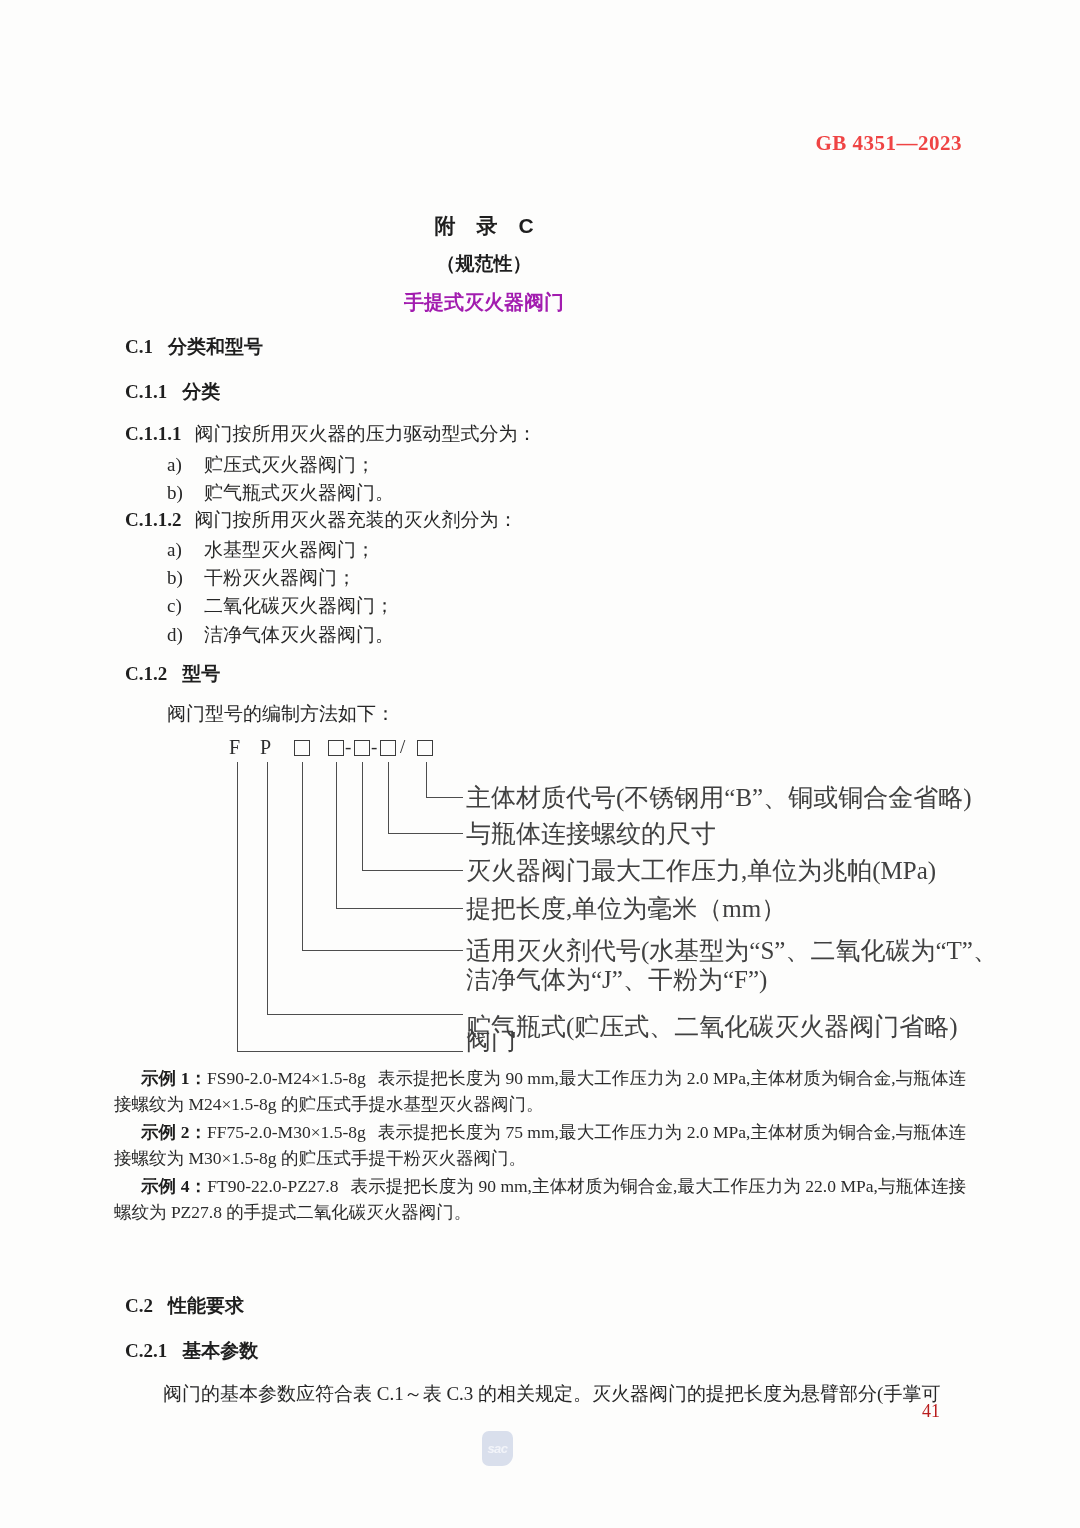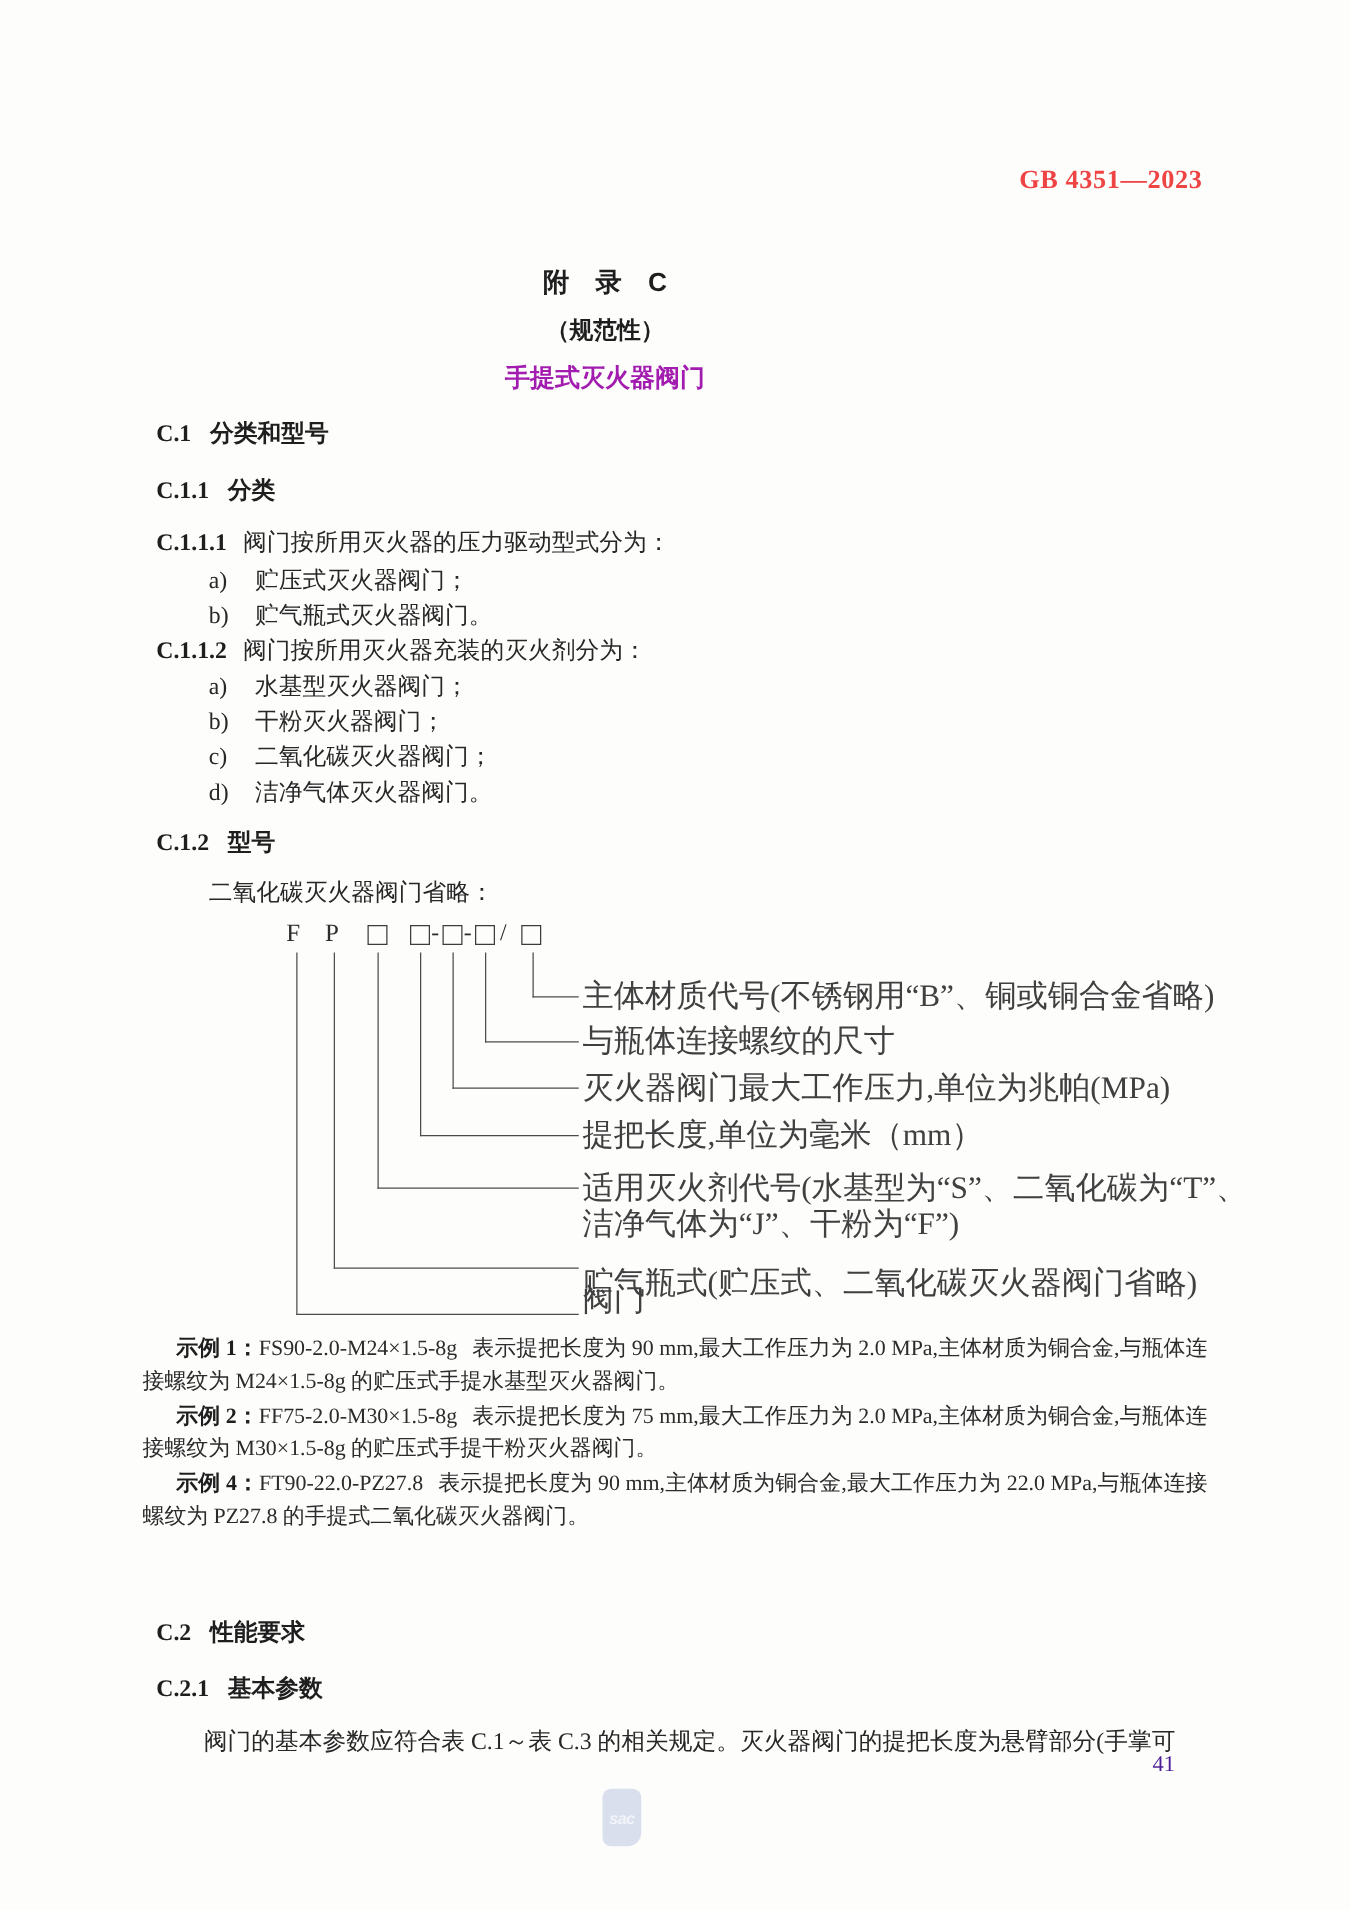--- a/index.html
+++ b/index.html
@@ -45,24 +45,24 @@
   .examples { position:absolute; top:1066px; left:114px; width:852px; }
   .examples p {
     margin:0 0 3px 0; font-size:17.5px; line-height:25.6px;
     text-indent:27px; text-align:justify; color:#2b2b2b;
   }
   .examples .ex-label { font-weight:700; color:#1e1e1e; }
   .examples .ex-desc { padding-left:12px; }
   
   .body-para { position:absolute; left:125px; width:840px; font-size:19px; line-height:30px; text-indent:38px; color:#272727; }
   
-  .page-number { position:absolute; top:1401px; left:922px; font-size:18px; color:#4c1d95; }
+  .page-number { position:absolute; top:1401px; left:922px; font-size:18px; color:#b91c1c; }
   
   .sac-logo {
-    position:absolute; top:1431px; left:482px; width:31px; height:46px;
+    position:absolute; top:1431px; left:482px; width:31px; height:35px;
     background:#d9dfec; border-radius:7px 7px 11px 7px;
     display:flex; align-items:center; justify-content:center;
   }
   .sac-logo span {
     font-family:"Liberation Sans",sans-serif; font-style:italic; font-weight:700;
     font-size:13px; color:#f2f4f9; letter-spacing:-0.5px;
   }
 </style>
 </head>
 <body>
@@ -102,21 +102,21 @@
     <div class="li"><span class="marker">a)</span><span>水基型灭火器阀门；</span></div>
     <div class="li"><span class="marker">b)</span><span>干粉灭火器阀门；</span></div>
     <div class="li"><span class="marker">c)</span><span>二氧化碳灭火器阀门；</span></div>
     <div class="li"><span class="marker">d)</span><span>洁净气体灭火器阀门。</span></div>
   </div>
 
   <div class="heading" style="top:661px;">
     <span class="hnum">C.1.2</span><span class="htitle">型号</span>
   </div>
 
-  <div class="indent-line" style="top:701px;">二氧化碳灭火器阀门省略：</div>
+  <div class="indent-line" style="top:701px;">阀门型号的编制方法如下：</div>
 
   <div class="diagram">
 
     <span class="code-letter" style="left:229px;">F</span>
     <span class="code-letter" style="left:260px;">P</span>
     <span class="code-box" style="left:294px;"></span>
     <span class="code-box" style="left:328px;"></span>
     <span class="code-sep" style="left:345px;">-</span>
     <span class="code-box" style="left:354px;"></span>
     <span class="code-sep" style="left:371px;">-</span>

